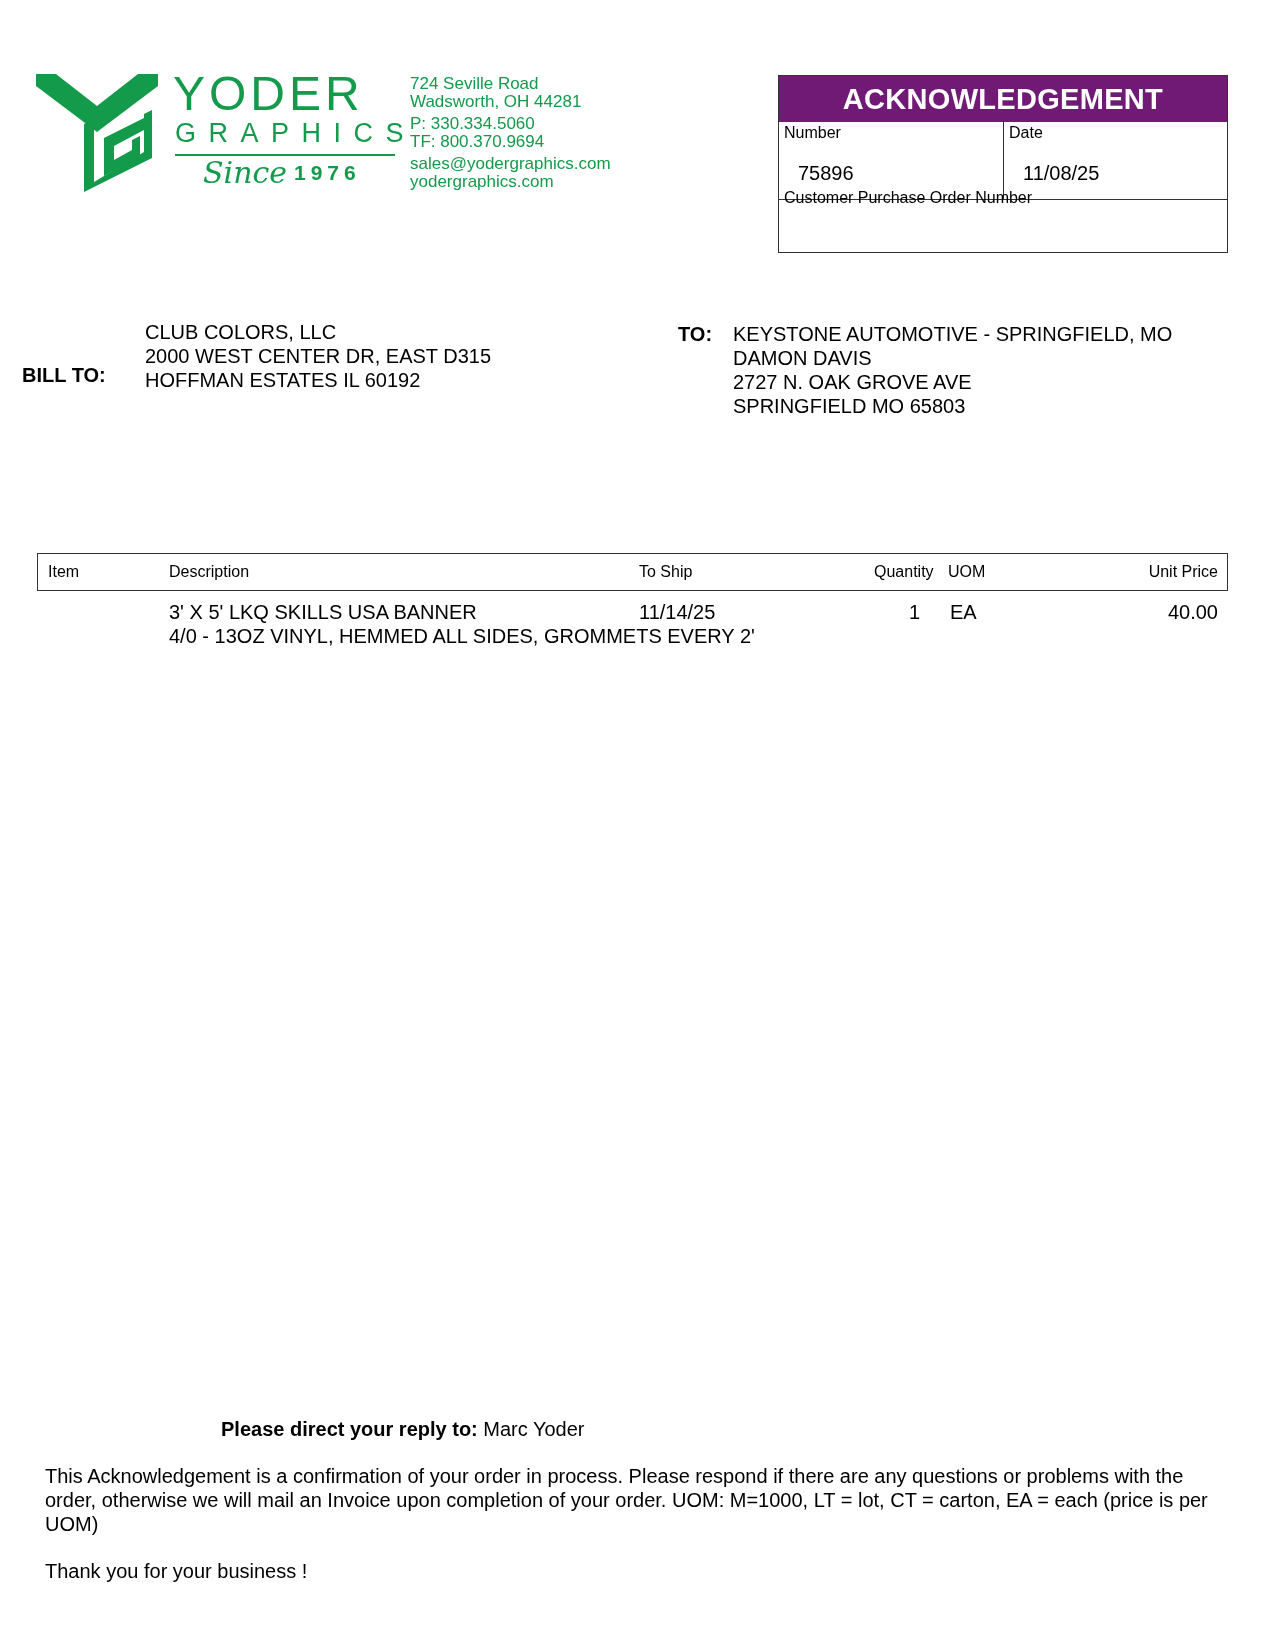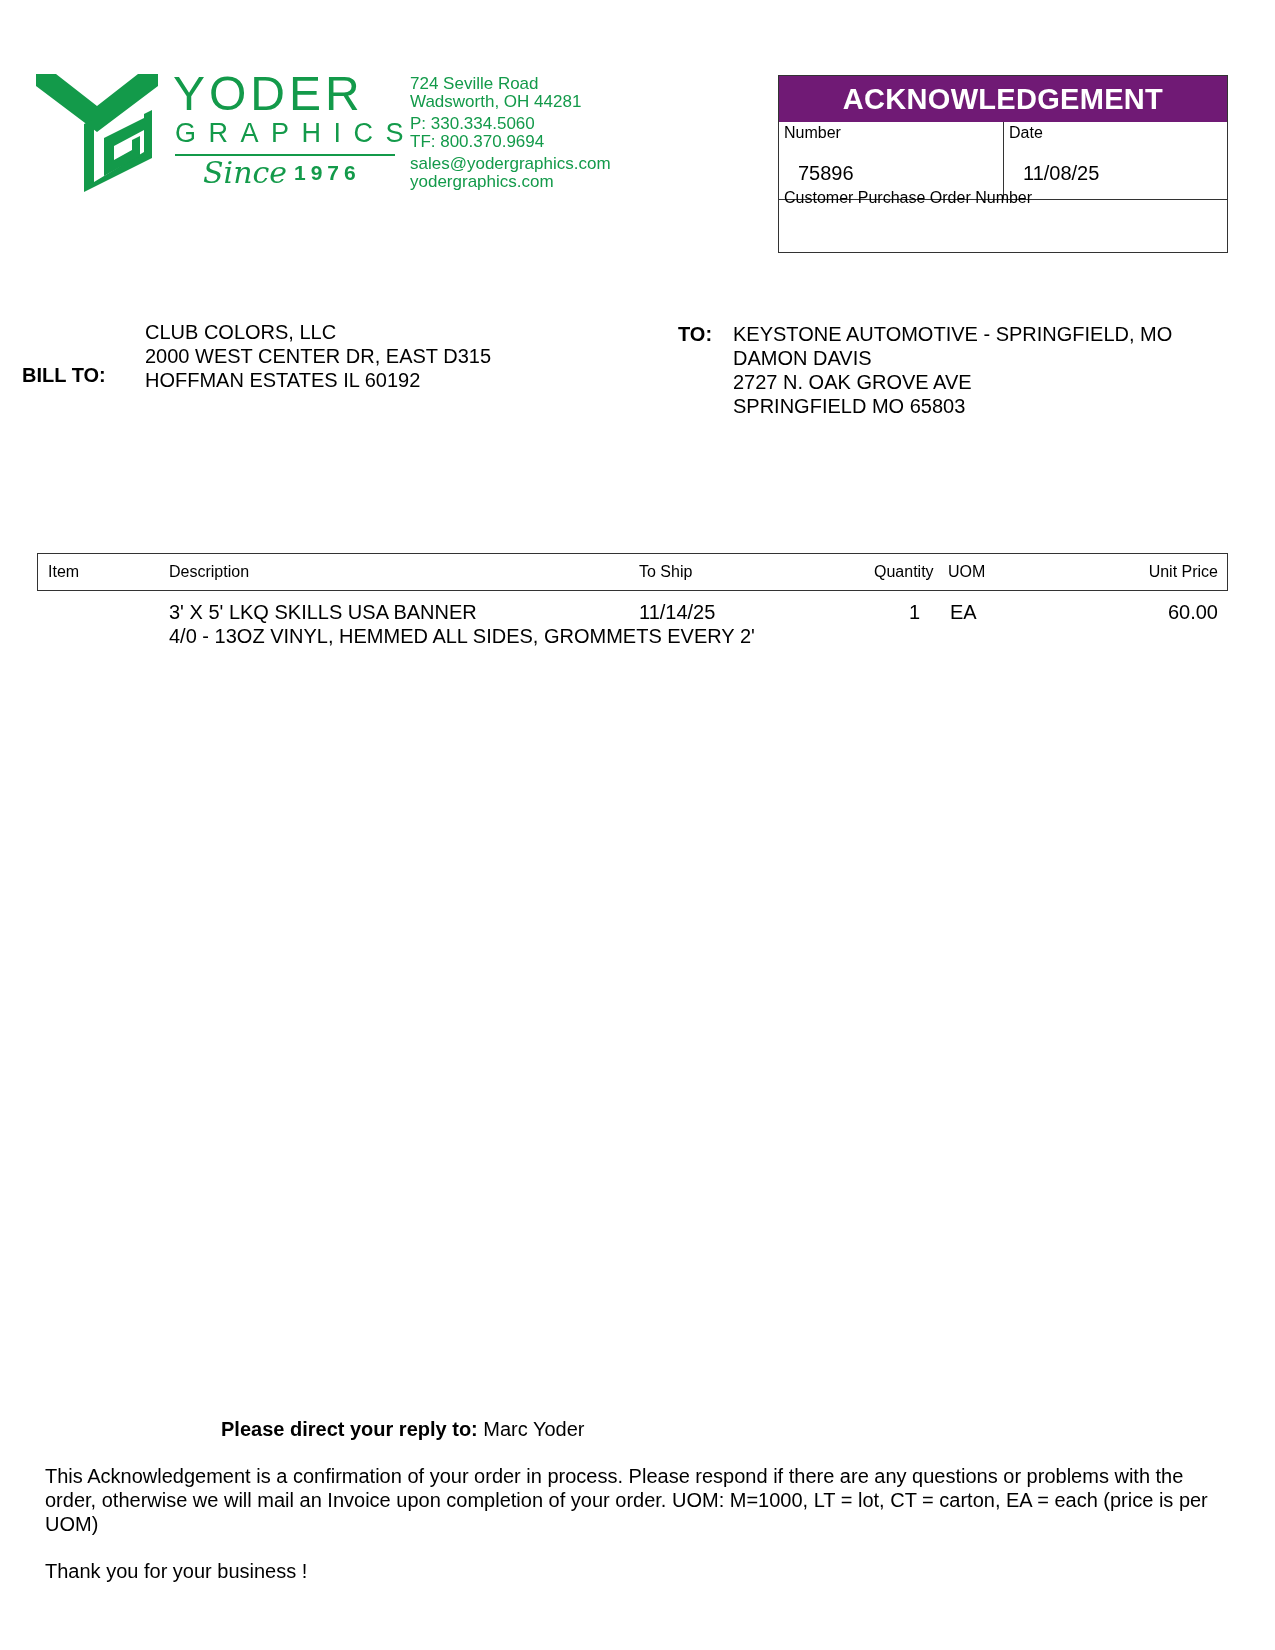--- a/index.html
+++ b/index.html
@@ -138,21 +138,21 @@
     <span class="th uom">UOM</span>
     <span class="th price">Unit Price</span>
   </div>
 
   <div class="abs tbl-row">
     <span class="td item"></span>
     <span class="td desc">3' X 5' LKQ SKILLS USA BANNER</span>
     <span class="td ship">11/14/25</span>
     <span class="td qty-val">1</span>
     <span class="td uom">EA</span>
-    <span class="td price">60.00</span>
+    <span class="td price">40.00</span>
     <div class="td-desc2">4/0 - 13OZ VINYL, HEMMED ALL SIDES, GROMMETS EVERY 2'</div>
   </div>
 
   <div class="abs reply">
     <span class="lbl">Please direct your reply to:</span>
     <span>Marc Yoder</span>
   </div>
   <div class="abs terms">This Acknowledgement is a confirmation of your order in process.  Please respond if there are any questions or problems with the order, otherwise we will mail an Invoice upon completion of your order. UOM: M=1000, LT = lot, CT = carton, EA = each (price is per UOM)</div>
   <div class="abs thanks">Thank you for your business !</div>
 </div>

